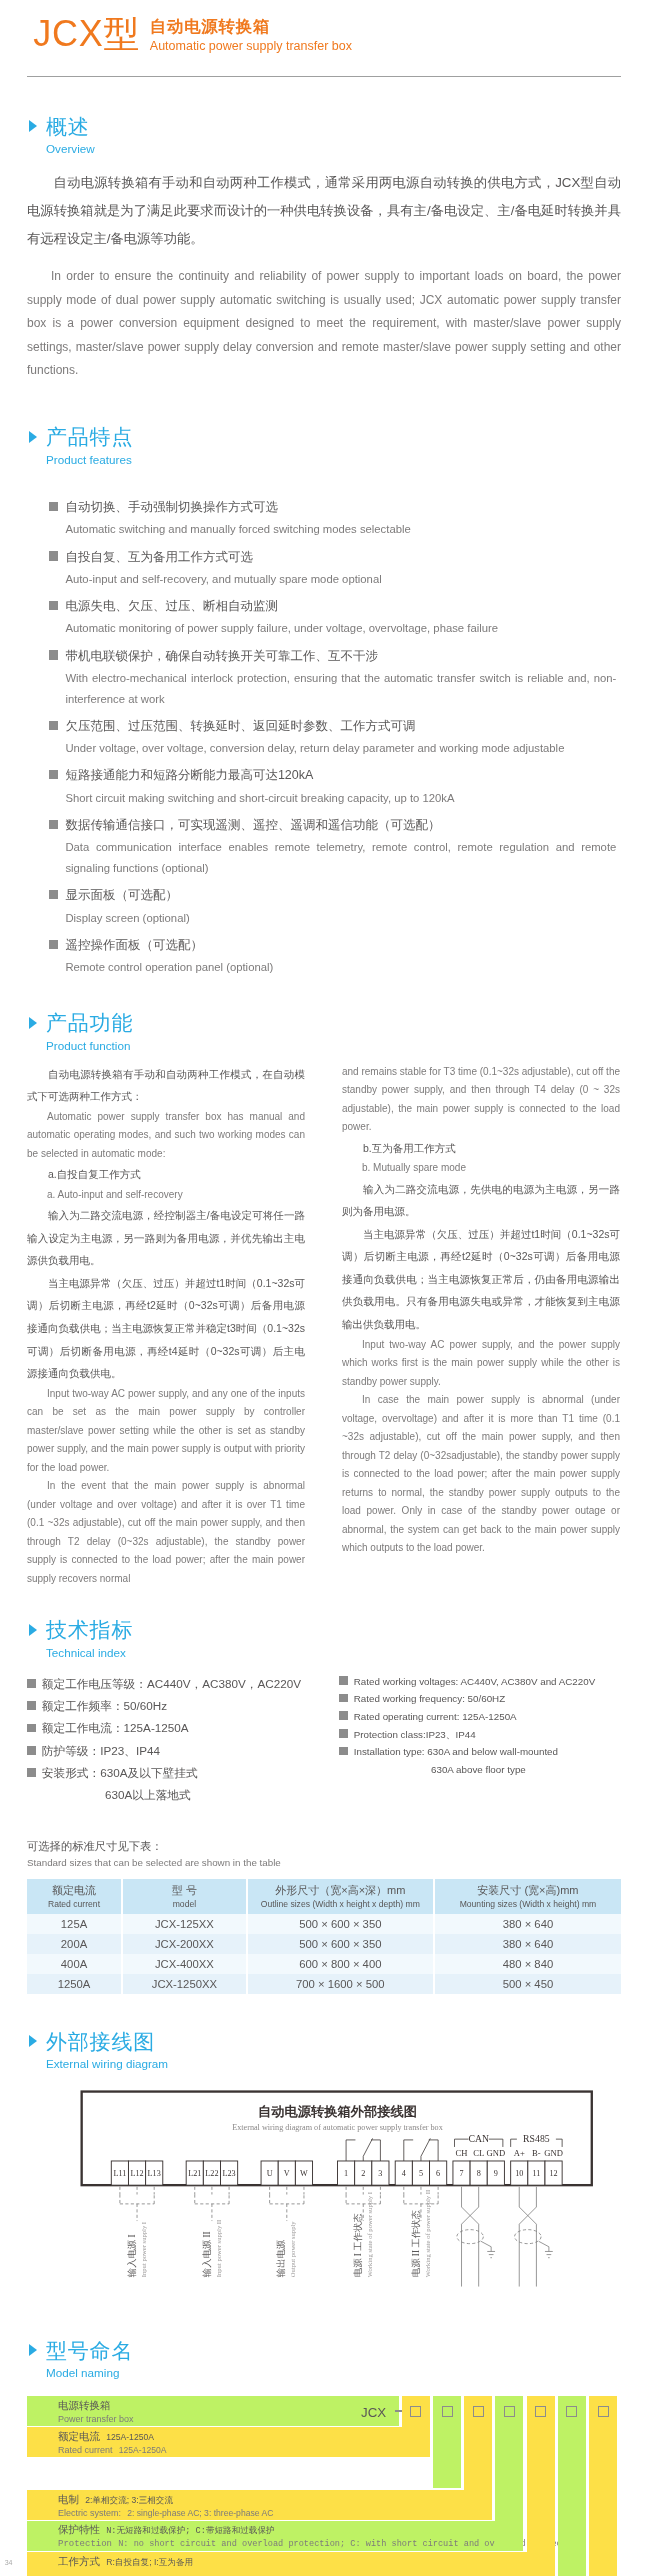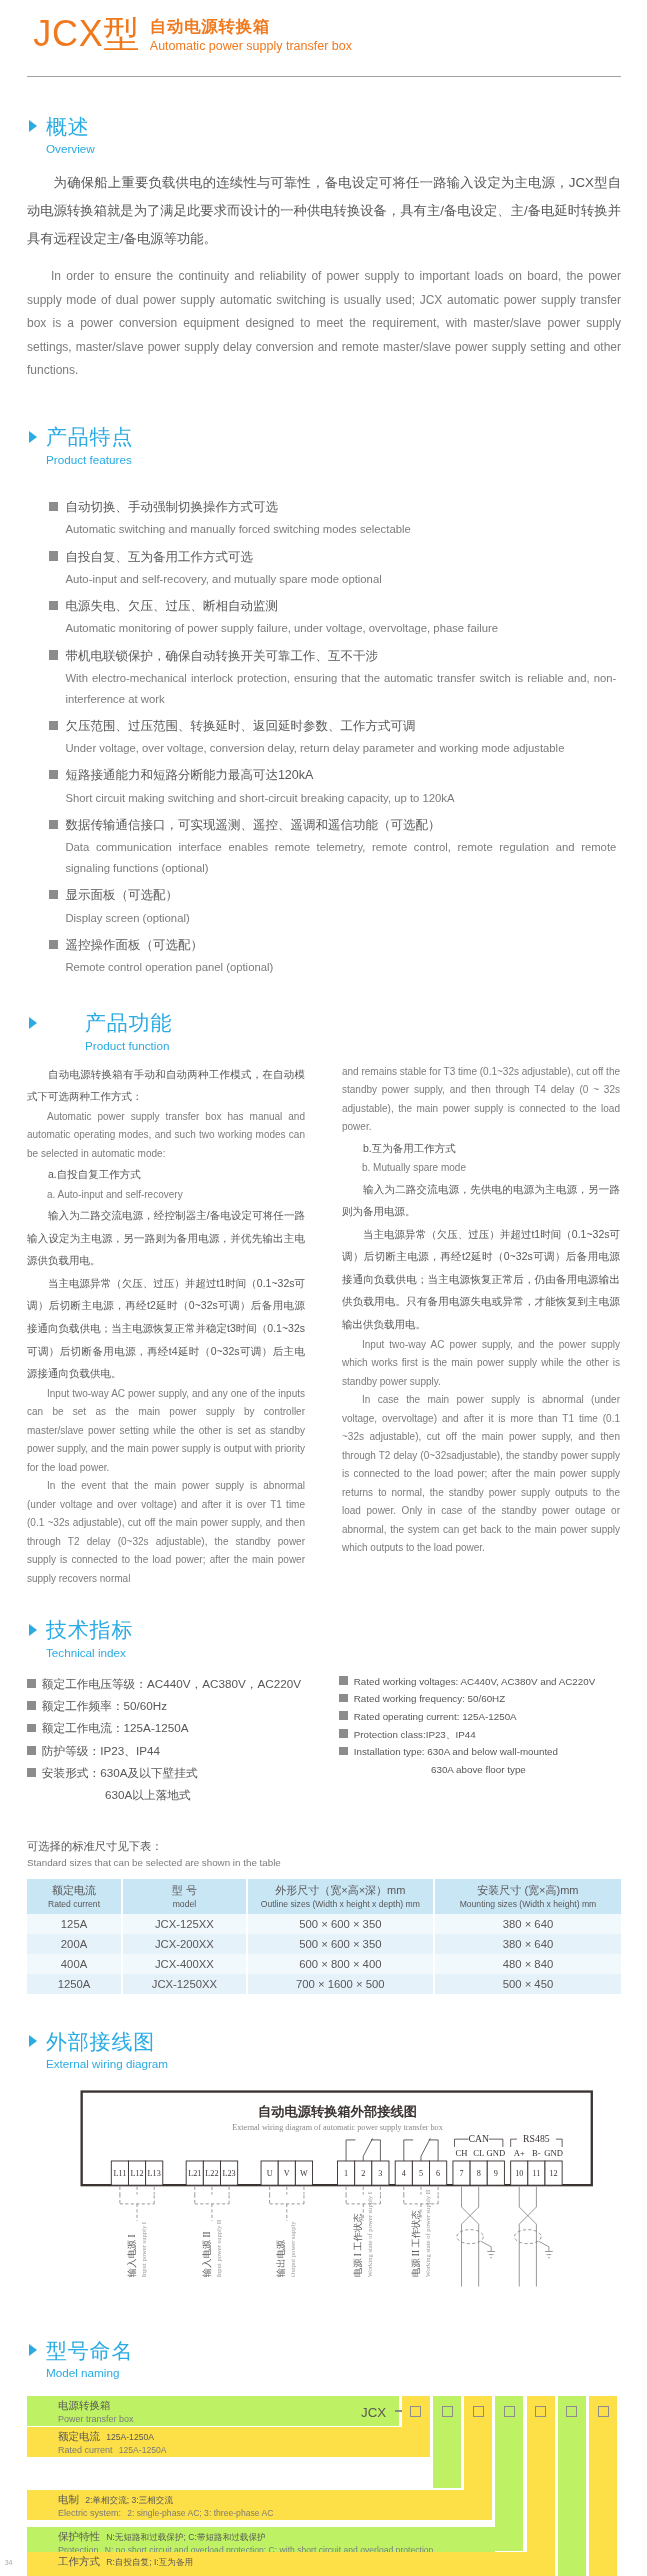--- a/index.html
+++ b/index.html
@@ -99,21 +99,21 @@
   </div>
   <hr class="top-rule">
 
   <div class="sec-head">
     <span class="tri"></span>
     <div>
       <div class="sec-cn">概述</div>
       <div class="sec-en">Overview</div>
     </div>
   </div>
-  <p class="para-cn">为确保船上重要负载供电的连续性与可靠性，备电设定可将任一路输入设定为主电源，JCX型自动电源转换箱就是为了满足此要求而设计的一种供电转换设备，具有主/备电设定、主/备电延时转换并具有远程设定主/备电源等功能。</p>
+  <p class="para-cn">自动电源转换箱有手动和自动两种工作模式，通常采用两电源自动转换的供电方式，JCX型自动电源转换箱就是为了满足此要求而设计的一种供电转换设备，具有主/备电设定、主/备电延时转换并具有远程设定主/备电源等功能。</p>
   <p class="para-en">In order to ensure the continuity and reliability of power supply to important loads on board, the power supply mode of dual power supply automatic switching is usually used; JCX automatic power supply transfer box is a power conversion equipment designed to meet the requirement, with master/slave power supply settings, master/slave power supply delay conversion and remote master/slave power supply setting and other functions.</p>
 
   <div class="sec-head" style="margin-top:41px;">
     <span class="tri"></span>
     <div>
       <div class="sec-cn">产品特点</div>
       <div class="sec-en">Product features</div>
     </div>
   </div>
   <div class="feat-list">
@@ -148,21 +148,21 @@
     <div class="feat-item">
       <div class="feat-cn"><span class="sq"></span><span>显示面板（可选配）</span></div>
       <div class="feat-en">Display screen (optional)</div>
     </div>
     <div class="feat-item">
       <div class="feat-cn"><span class="sq"></span><span>遥控操作面板（可选配）</span></div>
       <div class="feat-en">Remote control operation panel (optional)</div>
     </div>
   </div>
 
-  <div class="sec-head" style="margin-top:31px;gap:39px;">
+  <div class="sec-head" style="margin-top:31px;">
     <span class="tri"></span>
     <div>
       <div class="sec-cn">产品功能</div>
       <div class="sec-en">Product function</div>
     </div>
   </div>
   <div class="func-cols">
     <div class="func-col">
       <p class="f-cn">自动电源转换箱有手动和自动两种工作模式，在自动模式下可选两种工作方式：</p>
       <p class="f-en">Automatic power supply transfer box has manual and automatic operating modes, and such two working modes can be selected in automatic mode:</p>
@@ -447,21 +447,21 @@
       <div class="n-l2"><span>Power transfer box</span><span class="n-val"></span></div>
     </div>
     <div class="n-row n-gray" style="top:31px;  width:403px;">
       <div class="n-l1"><span>额定电流</span><span class="n-val">125A-1250A</span></div>
       <div class="n-l2"><span>Rated current</span><span class="n-val">125A-1250A</span></div>
     </div>
     <div class="n-row n-gray" style="top:94px; width:465px;">
       <div class="n-l1"><span>电制</span><span class="n-val">2:单相交流; 3:三相交流</span></div>
       <div class="n-l2"><span>Electric system:</span><span class="n-val">2: single-phase AC; 3: three-phase AC</span></div>
     </div>
-    <div class="n-row n-blue" style="top:131px; width:468px;">
+    <div class="n-row n-blue" style="top:125px; width:468px;font-family:Liberation Mono, monospace;">
       <div class="n-l1"><span>保护特性</span><span class="n-val">N:无短路和过载保护;  C:带短路和过载保护</span></div>
       <div class="n-l2"><span>Protection</span><span class="n-val">N: no short circuit and overload protection; C: with short circuit and overload protection</span></div>
     </div>
     <div class="n-row n-gray" style="top:156px; width:528px;">
       <div class="n-l1"><span>工作方式</span><span class="n-val">R:自投自复;  I:互为备用</span></div>
 
     </div>
 
     <div class="n-stripe n-gray" style="left:375px; height:61px;"></div>
     <div class="n-stripe n-blue" style="left:406px; height:92px;"></div>

